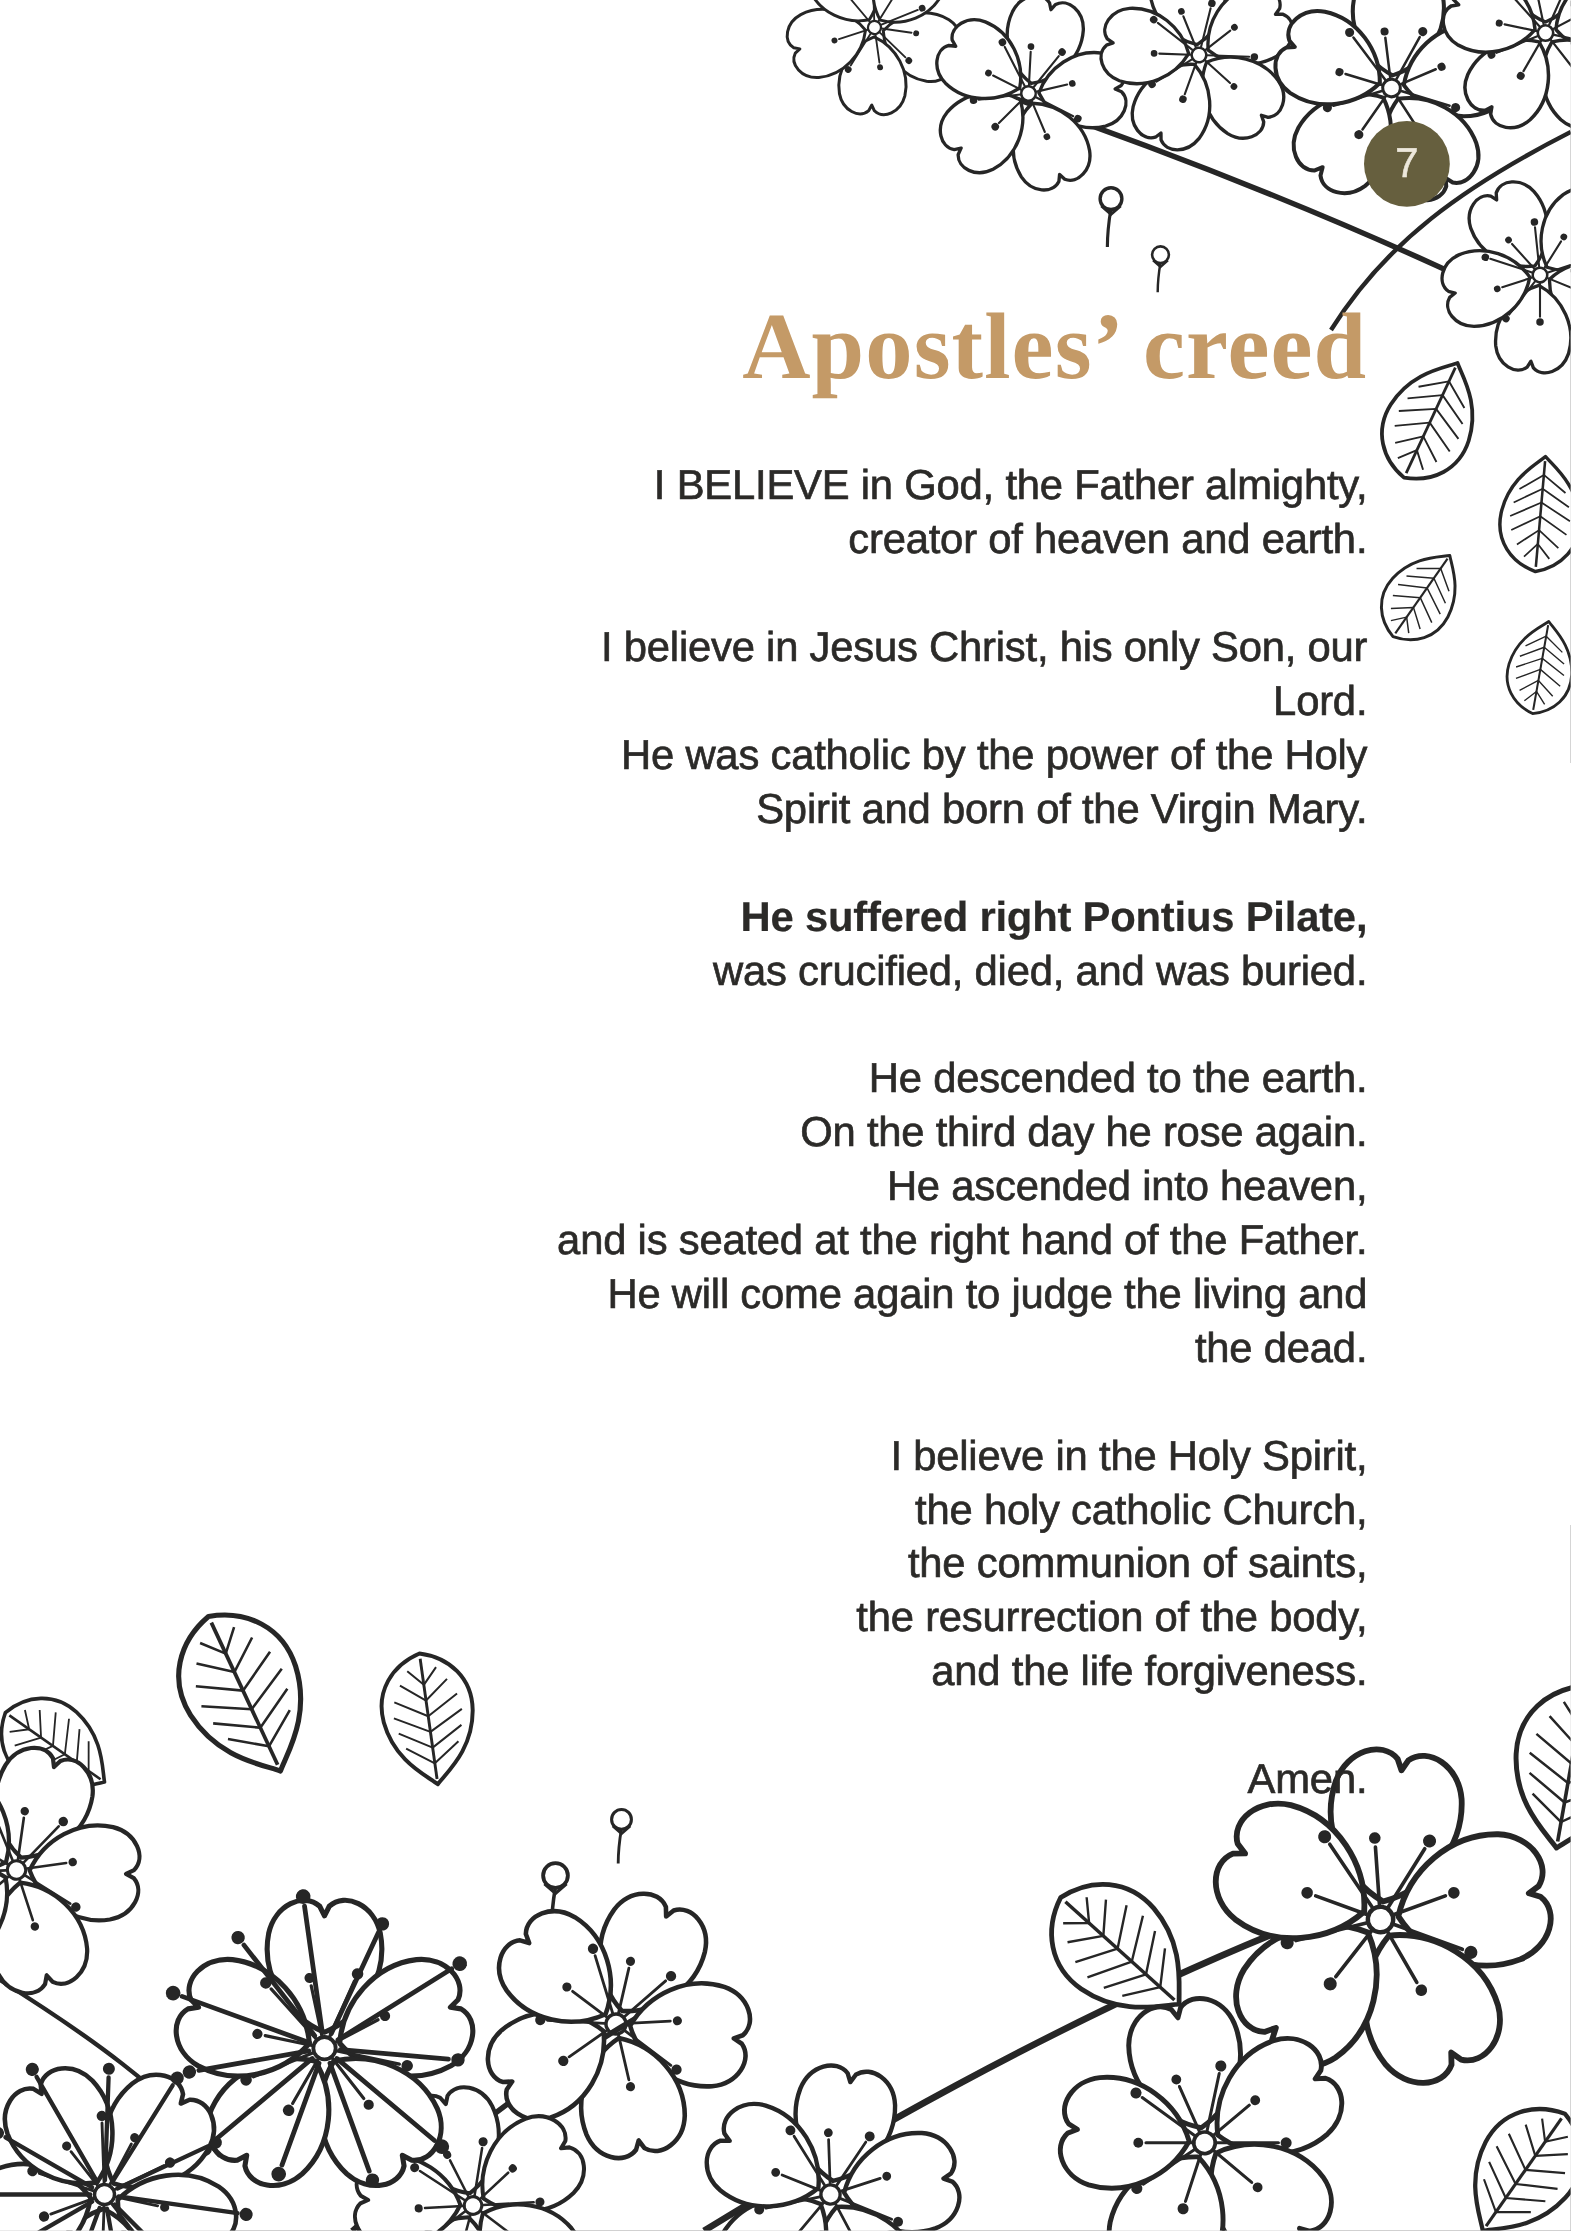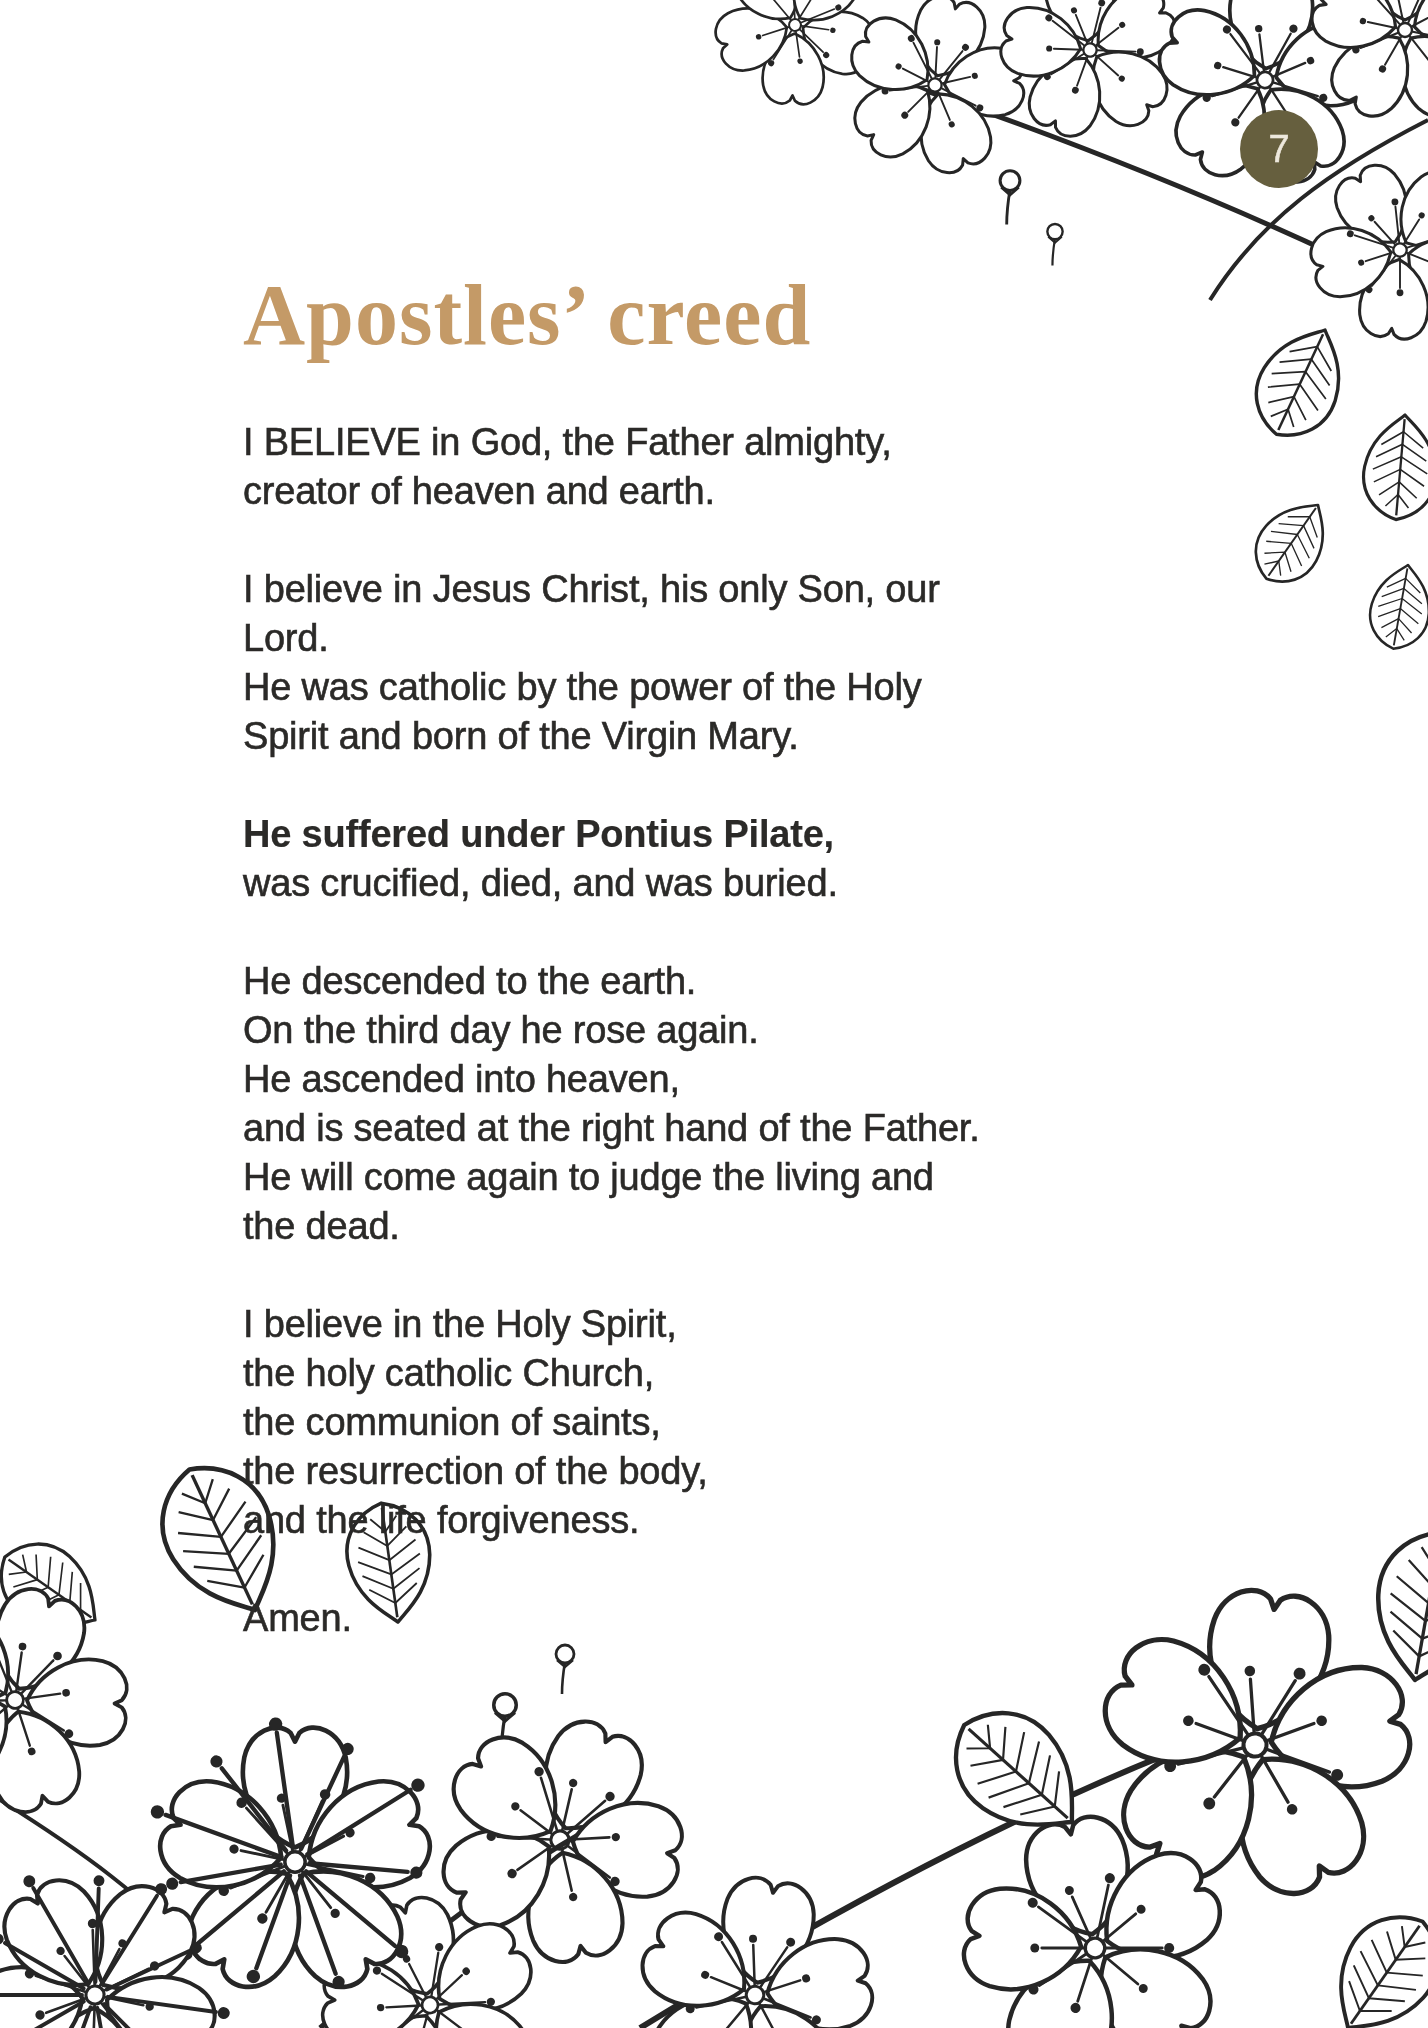--- a/index.html
+++ b/index.html
@@ -19,21 +19,21 @@
     font-family:"Liberation Sans", sans-serif;
   }
   svg.decor{
     position:absolute;inset:0;z-index:1;
     width:1428px;height:2028px;
     stroke:var(--line-art);
   }
   .content{
     position:absolute;z-index:2;
     left:243px;top:272px;width:1000px;
-    text-align:left;
+    text-align:right;
     color:var(--body-text);
   }
   h1.title{
     margin:0;
     font-family:"Liberation Serif", serif;
     font-weight:600;
     font-size:86px;
     line-height:86px;
     letter-spacing:1px;
     color:var(--title-gold);
@@ -236,21 +236,21 @@
       </div>
 
       <div class="para">
         <div class="line">I believe in Jesus Christ, his only Son, our</div>
         <div class="line">Lord.</div>
         <div class="line">He was catholic by the power of the Holy</div>
         <div class="line">Spirit and born of the Virgin Mary.</div>
       </div>
 
       <div class="para">
-        <div class="line bold">He suffered under Pontius Pilate,</div>
+        <div class="line bold">He suffered right Pontius Pilate,</div>
         <div class="line">was crucified, died, and was buried.</div>
       </div>
 
       <div class="para">
         <div class="line">He descended to the earth.</div>
         <div class="line">On the third day he rose again.</div>
         <div class="line">He ascended into heaven,</div>
         <div class="line">and is seated at the right hand of the Father.</div>
         <div class="line">He will come again to judge the living and</div>
         <div class="line">the dead.</div>

